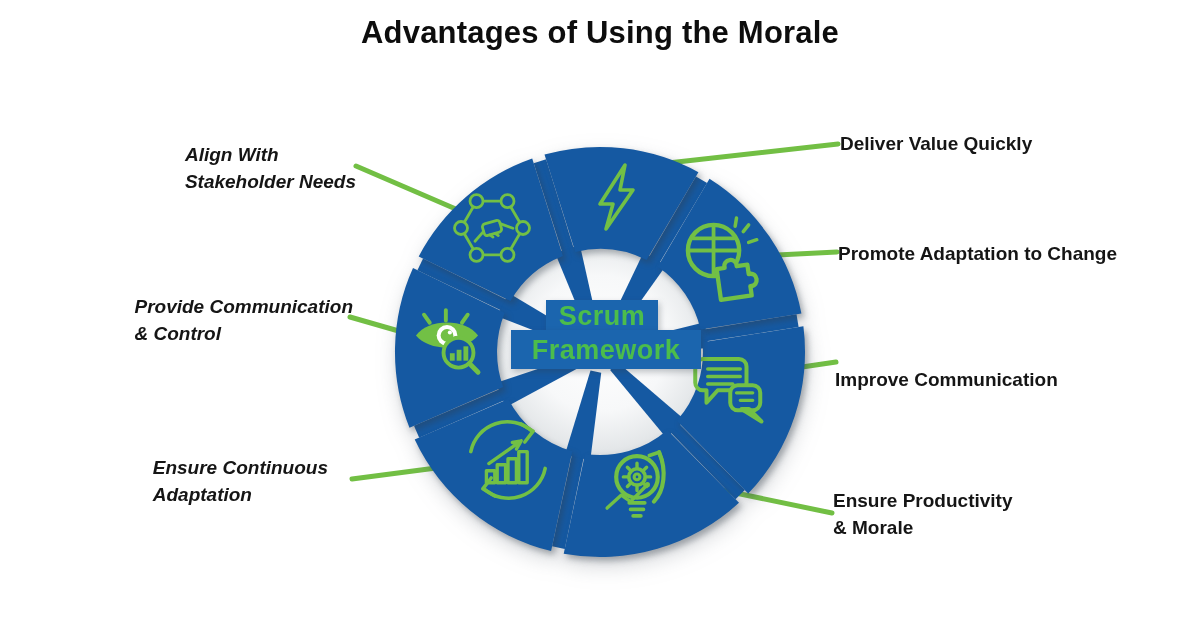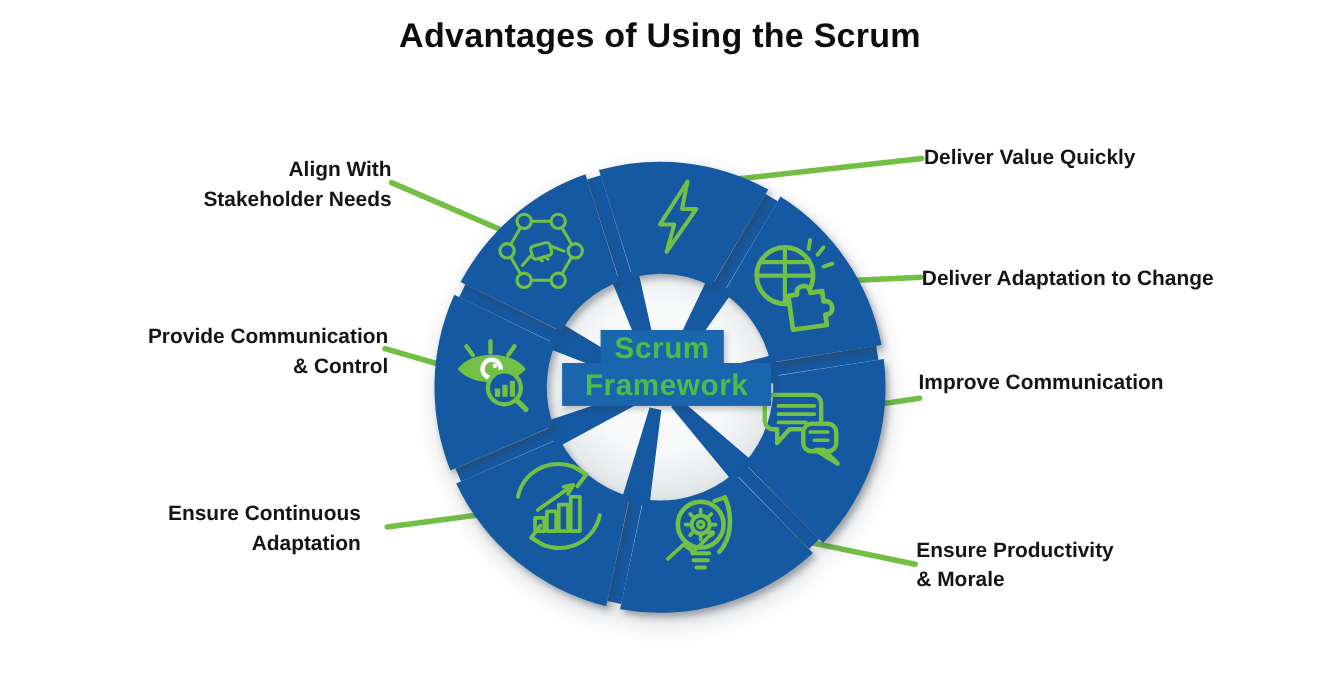--- a/index.html
+++ b/index.html
@@ -18,41 +18,41 @@
   }
   .title{
     position:absolute;top:12px;left:0;width:1200px;text-align:center;
     font-size:31px;font-weight:800;line-height:42px;color:var(--title);
     letter-spacing:0.2px;
   }
   .adv-label{
     position:absolute;font-size:19px;font-weight:800;line-height:26.5px;color:var(--label);
     white-space:nowrap;
   }
-  .adv-label.left{text-align:right;}
+  .adv-label.left{font-style:italic;}
   .adv-label.right{text-align:left;}
   svg.wheel-svg{position:absolute;left:0;top:0;}
   .ic{stroke:var(--green);fill:none;stroke-width:3.2;stroke-linecap:round;stroke-linejoin:round;}
   .bfill{fill:var(--blue);}
   .conn{stroke:var(--line-green);stroke-width:5;stroke-linecap:round;fill:none;}
   .seg{filter:drop-shadow(3px 4px 3px rgba(50,60,70,0.38));}
   #wheel-group{filter:drop-shadow(2px 8px 10px rgba(90,100,110,0.25));}
   .center-box{filter:drop-shadow(2px 3px 3px rgba(50,60,70,0.30));}
   .center-text{
     font-family:"Liberation Sans",sans-serif;font-size:27px;font-weight:800;
     fill:var(--center-green);text-anchor:middle;letter-spacing:0.5px;
   }
 </style>
 </head>
 <body>
 
 <div class="canvas">
 
   <div class="title">
-    <div>Advantages of Using the Scrum</div>
+    <div>Advantages of Using the Morale</div>
   </div>
 
   <svg class="wheel-svg" width="1200" height="627" viewBox="0 0 1200 627">
     <defs>
       <radialGradient id="innerGrad" cx="50%" cy="46%" r="58%">
         <stop offset="0%" stop-color="#ffffff"></stop>
         <stop offset="55%" stop-color="#f7f8f9"></stop>
         <stop offset="85%" stop-color="#e4e7e9"></stop>
         <stop offset="100%" stop-color="#d2d6d9"></stop>
       </radialGradient>
@@ -176,23 +176,23 @@
       <rect class="center-box" x="511" y="330" width="190" height="39" fill="#1B65AE"></rect>
       <text class="center-text" x="602" y="325">Scrum</text>
       <text class="center-text" x="606" y="359">Framework</text>
     </g>
   </svg>
 
   <div class="adv-label right" style="left:840px;top:131px">
     <div>Deliver Value Quickly</div>
   </div>
   <div class="adv-label right" style="left:838px;top:241px">
-    <div>Deliver Adaptation to Change</div>
-  </div>
-  <div class="adv-label right" style="left:835px;top:336px">
+    <div>Promote Adaptation to Change</div>
+  </div>
+  <div class="adv-label right" style="left:835px;top:367px">
     <div>Improve Communication</div>
   </div>
   <div class="adv-label right" style="left:833px;top:488px">
     <div>Ensure Productivity</div>
     <div>&amp; Morale</div>
   </div>
 
   <div class="adv-label left" style="right:844px;top:142px">
     <div>Align With</div>
     <div>Stakeholder Needs</div>

